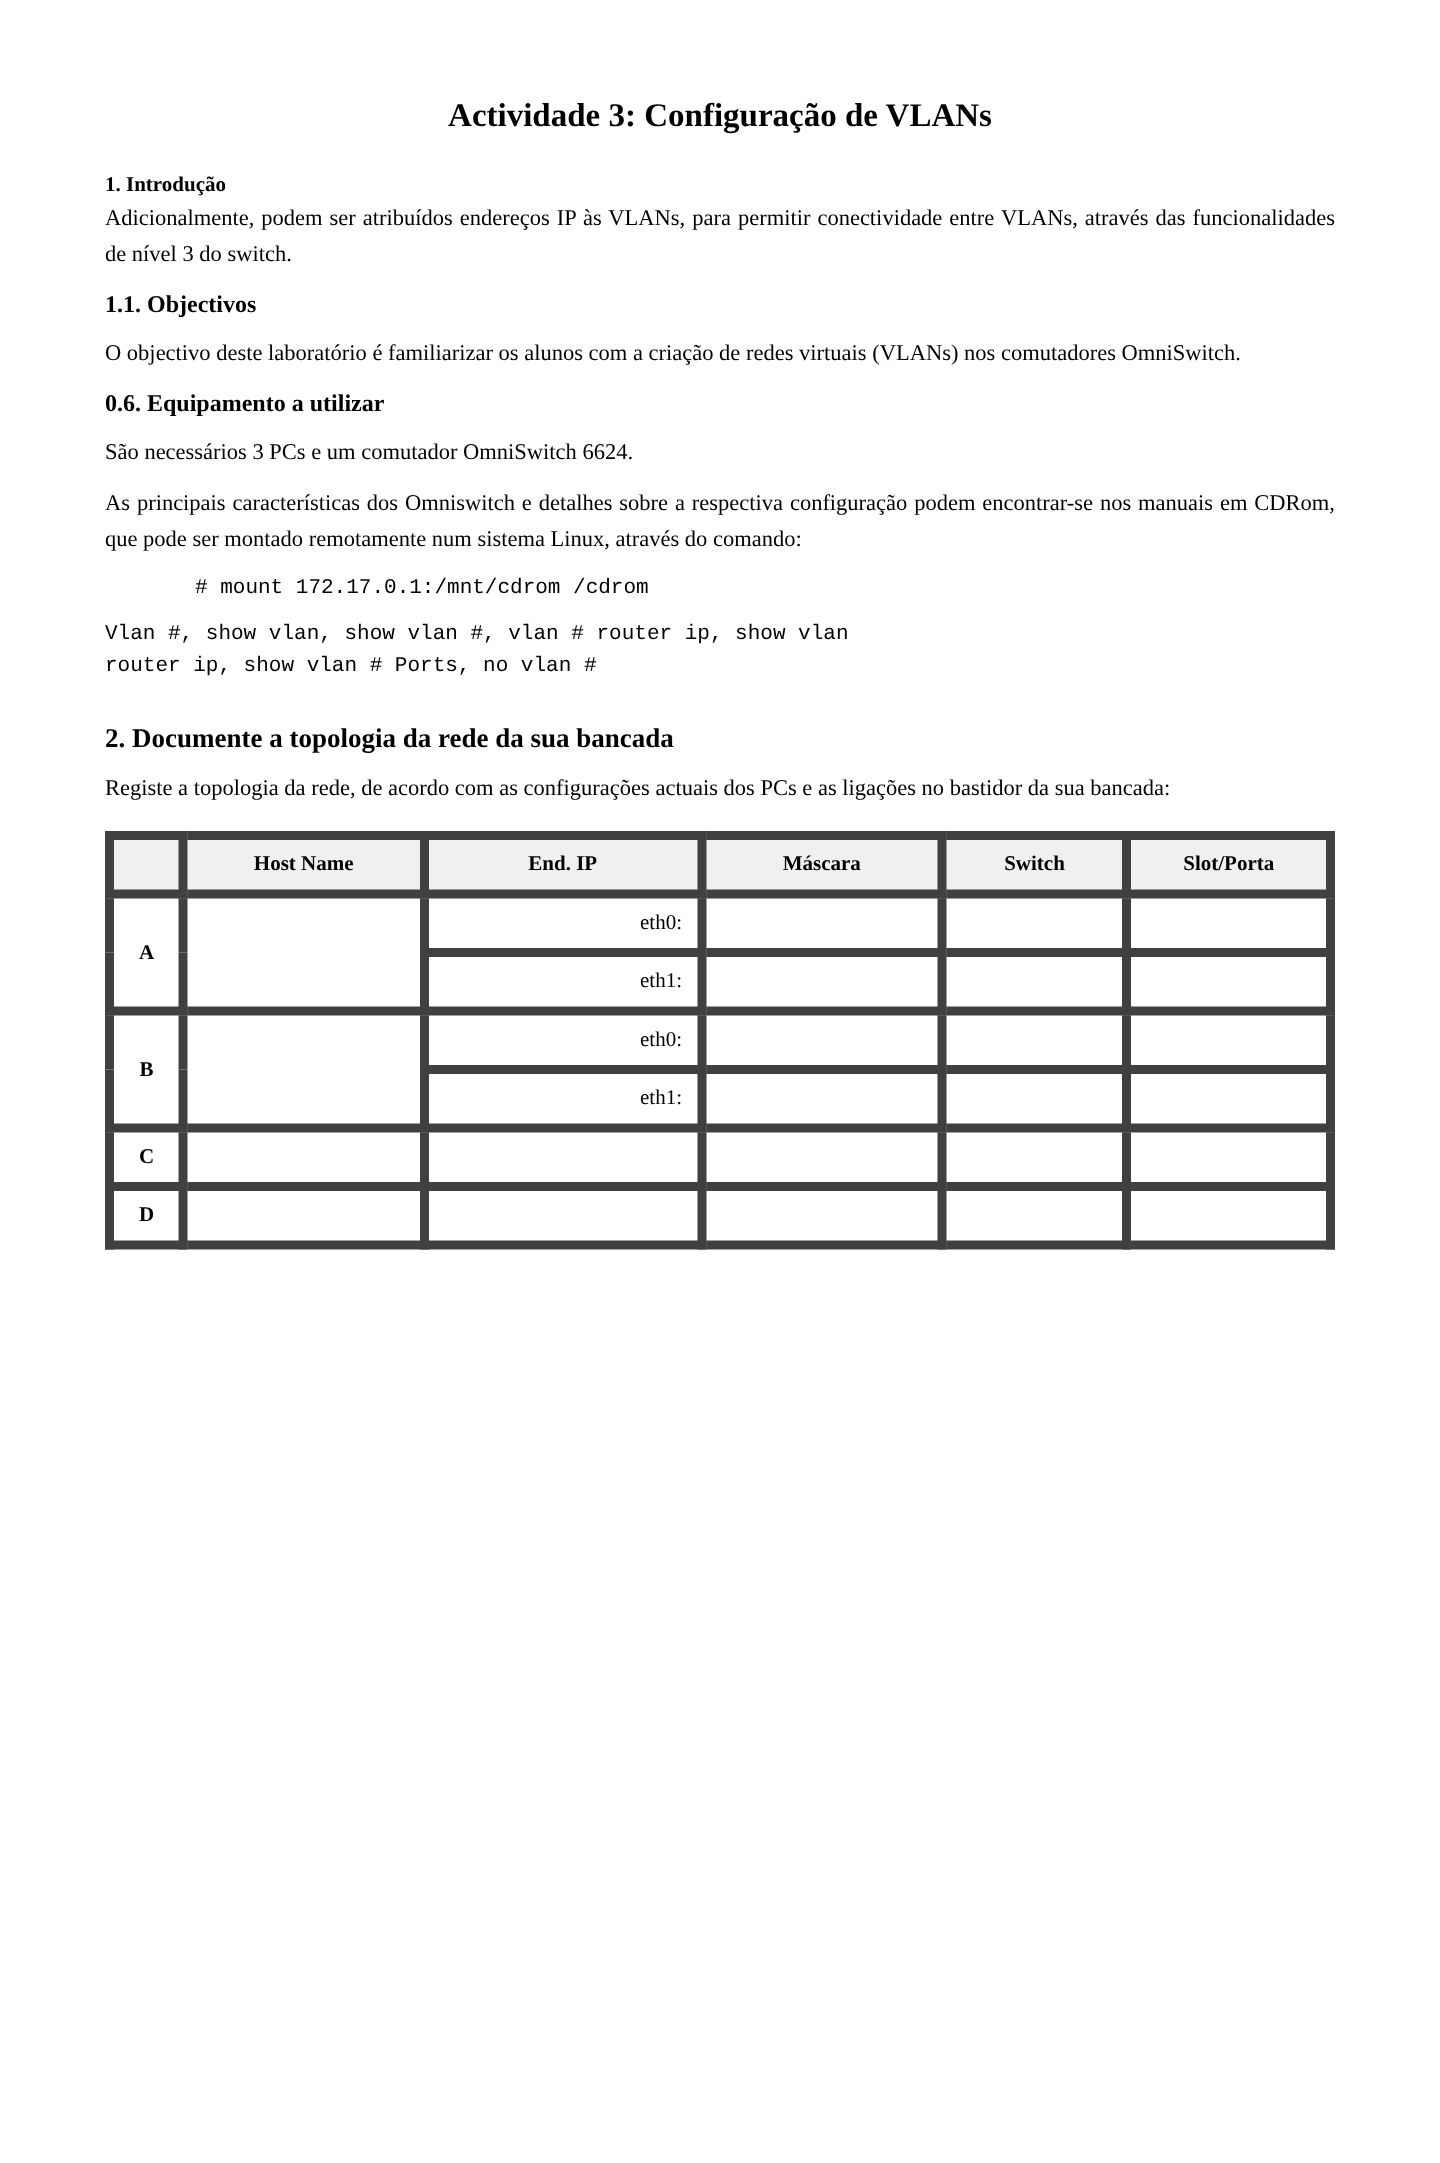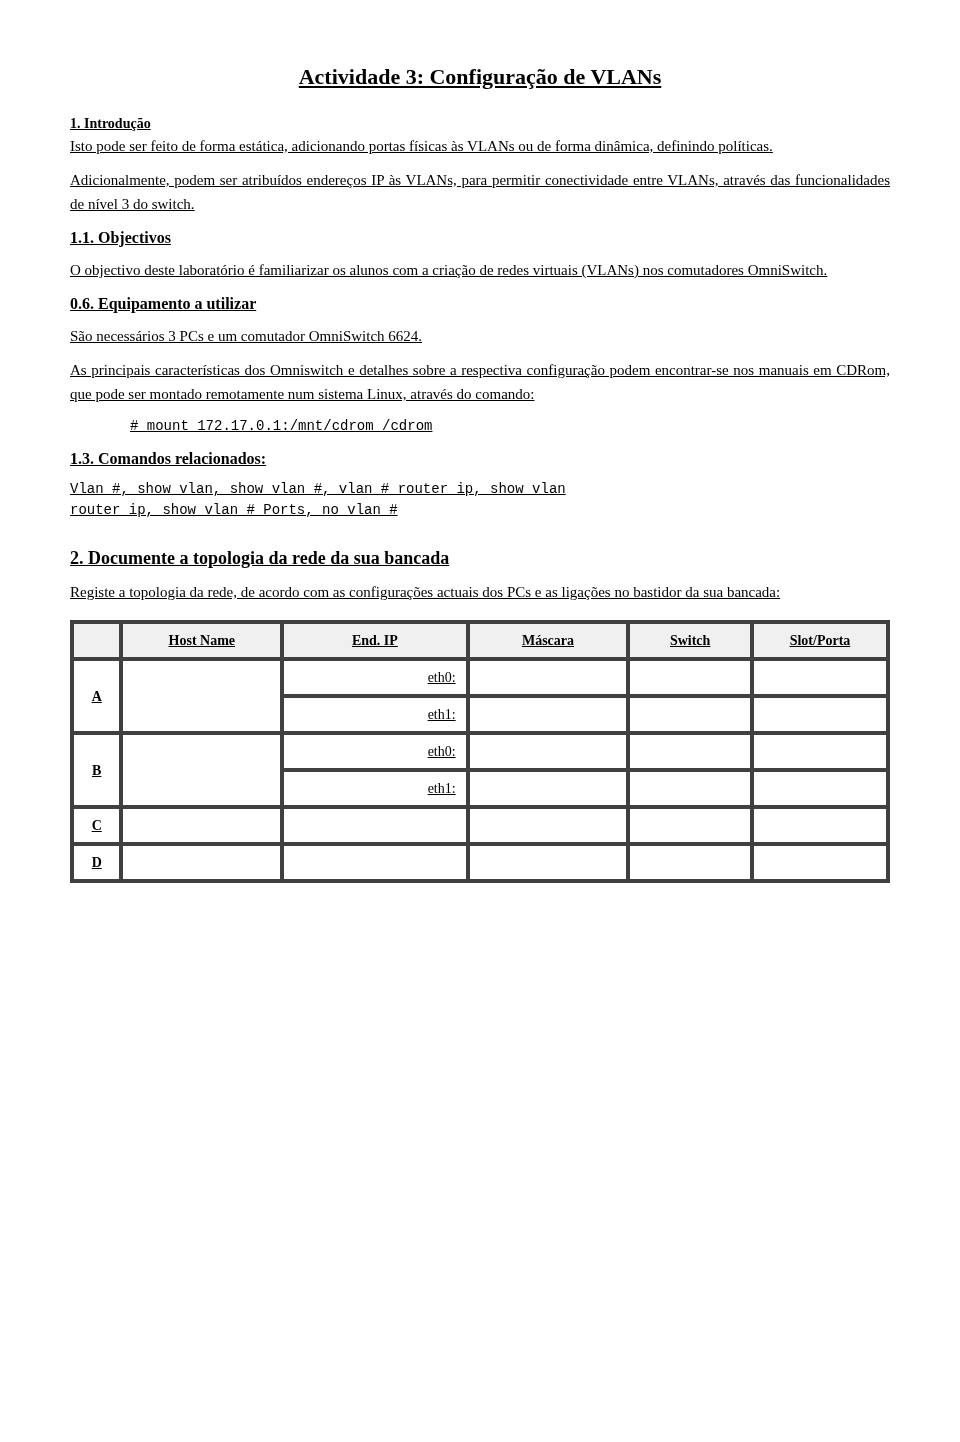--- a/index.html
+++ b/index.html
@@ -15,21 +15,20 @@
       font-size: 15px;
       line-height: 1.5;
     }
 
     .page {
       width: 960px;
       min-height: 1442px;
       margin: 0 auto;
       padding: 60px 70px 60px 70px;
       background: #ffffff;
-      text-decoration: underline;
     }
 
     .main-title {
       text-align: center;
       font-size: 22px;
       font-weight: bold;
       margin-bottom: 10px;
     }
 
     .subtitle {
@@ -80,21 +79,21 @@
       margin-top: 16px;
       width: 100%;
     }
 
     table {
       width: 100%;
       border-collapse: collapse;
     }
 
     table td, table th {
-      border: 4px solid #404040;
+      border: 6px solid #404040;
       padding: 6px 10px;
       font-size: 14px;
       text-align: left;
       vertical-align: middle;
     }
 
     table th {
       background: #f0f0f0;
       font-weight: bold;
       text-align: center;
@@ -131,33 +130,31 @@
 <body>
 
 <div class="page">
 
   <div class="main-title">Actividade 3: Configuração de VLANs</div>
 
 
   <div class="section-heading">1.   Introdução</div>
 
 
-  <p class="body-text">Isto pode ser feito de forma estática, adicionando portas físicas às VLANs ou de forma dinâmica, definindo políticas.</p>
 
   <p class="body-text">Adicionalmente, podem ser atribuídos endereços IP às VLANs, para permitir conectividade entre VLANs, através das funcionalidades de nível 3 do switch.</p>
 
   <div class="subsection-heading">1.1.   Objectivos</div>
   <p class="body-text">O objectivo deste laboratório é familiarizar os alunos com a criação de redes virtuais (VLANs) nos comutadores OmniSwitch.</p>
 
   <div class="subsection-heading">0.6.   Equipamento a utilizar</div>
   <p class="body-text">São necessários 3 PCs e um comutador OmniSwitch 6624.</p>
   <p class="body-text">As principais características dos Omniswitch e detalhes sobre a respectiva configuração podem encontrar-se nos manuais em CDRom, que pode ser montado remotamente num sistema Linux, através do comando:</p>
   <div class="code-block"># mount 172.17.0.1:/mnt/cdrom   /cdrom</div>
 
-  <div class="subsection-heading">1.3.   Comandos relacionados:</div>
   <div class="code-inline">
     <span>Vlan #, show vlan, show vlan #, vlan # router ip, show vlan</span><br>
     <span>router ip, show vlan # Ports, no vlan #</span>
   </div>
 
   <div class="bold-section">2.   Documente a topologia da rede da sua bancada</div>
   <p class="body-text">Registe a topologia da rede, de acordo com as configurações actuais dos PCs e as ligações no bastidor da sua bancada:</p>
 
   <div class="table-container">
     <table>

